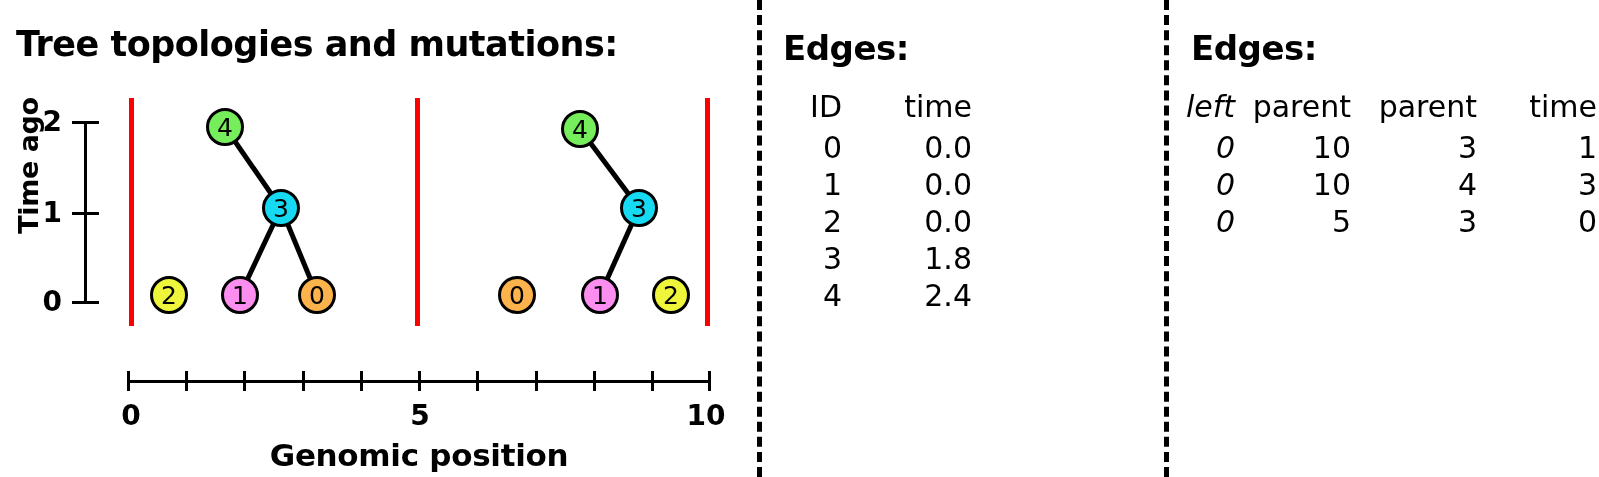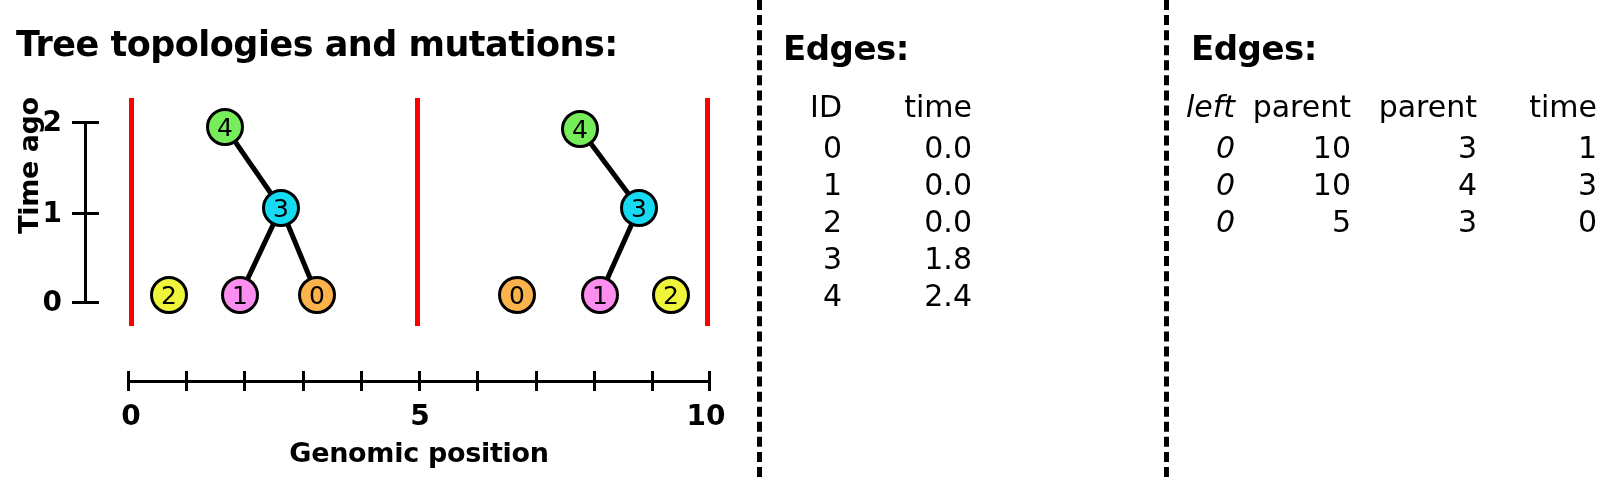--- a/index.html
+++ b/index.html
@@ -149,21 +149,21 @@
     font-size: 28px;
     font-weight: bold;
     transform: translateX(-50%);
     white-space: nowrap;
   }
   #x-axis-title {
     position: absolute;
     left: 127px; top: 437px;
     width: 584px;
     text-align: center;
-    font-size: 27px;
+    font-size: 31px;
     font-weight: bold;
     letter-spacing: -0.3px;
     white-space: nowrap;
   }
 
   
   .data-table {
     position: absolute;
     font-family: "DejaVu Sans", sans-serif;
     font-size: 30px;

